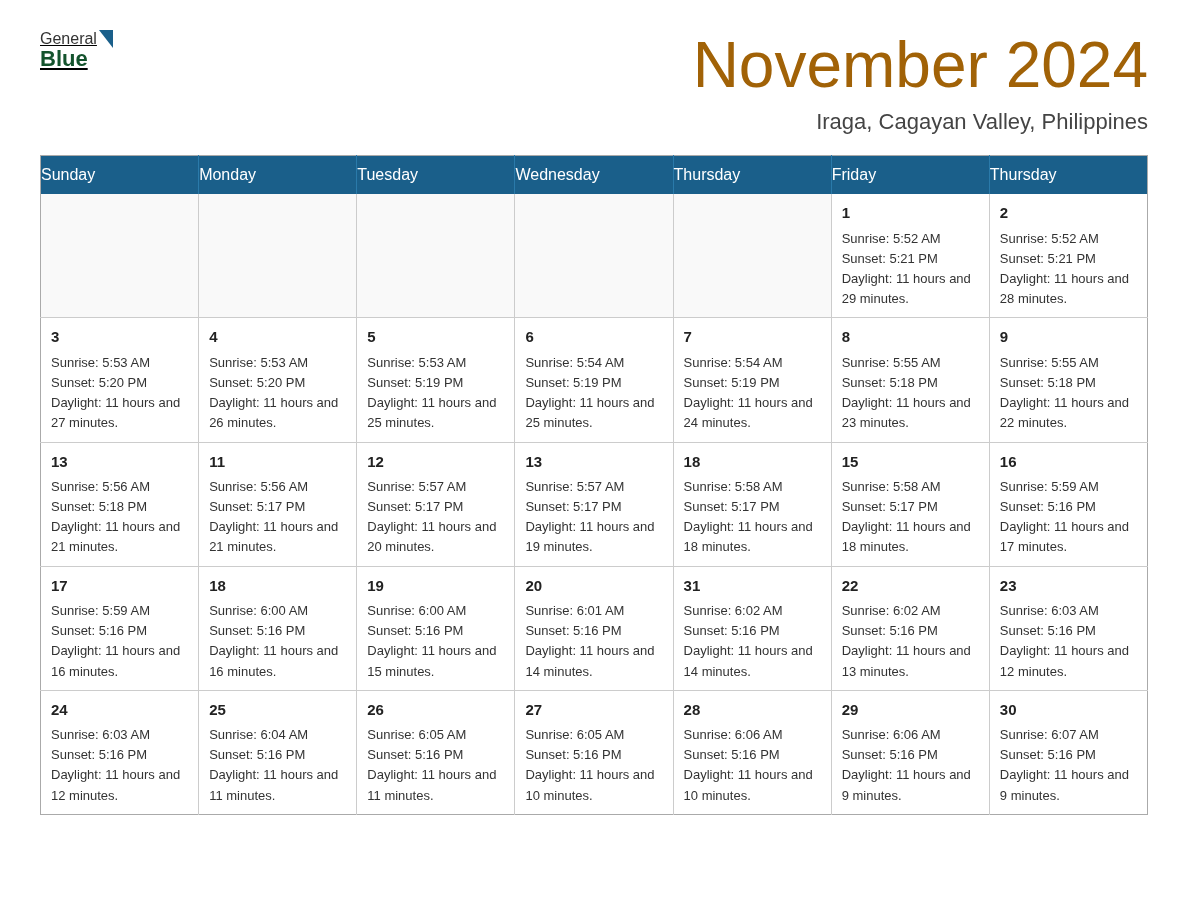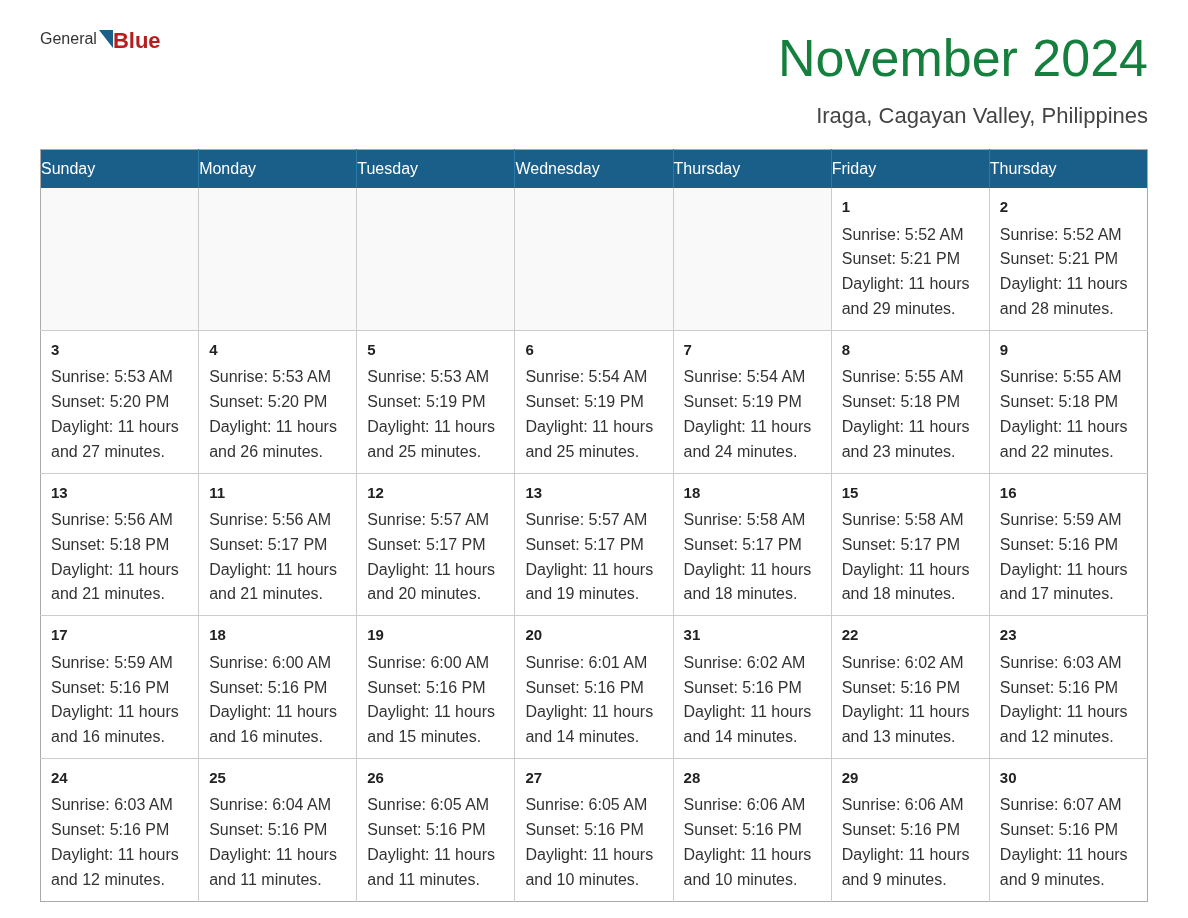--- a/index.html
+++ b/index.html
@@ -11,53 +11,54 @@
       min-height: 918px;
     }
     .header {
       display: flex;
       justify-content: space-between;
       align-items: flex-start;
       margin-bottom: 20px;
     }
     .logo {
       display: flex;
-      flex-direction: row;
+      flex-direction: column;
       align-items: flex-start;
+      text-decoration: underline;
     }
     .logo-general { color: #333; }
     .logo-arrow {
       display: inline-block;
       width: 0;
       height: 0;
       border-left: 14px solid transparent;
       border-right: 0px solid transparent;
       border-top: 18px solid #1a5f8a;
       margin-left: 2px;
       vertical-align: middle;
     }
     .logo-blue {
-      color: #b91c1c;
+      color: #14532d;
       font-size: 22px;
       font-weight: bold;
       margin-top: -2px;
     }
     .title-section {
       text-align: right;
     }
     .main-title {
-      font-size: 52px;
+      font-size: 64px;
       font-weight: normal;
-      color: #15803d;
+      color: #a16207;
       line-height: 1.1;
     }
     .subtitle {
       font-size: 22px;
       color: #444;
-      margin-top: 16px;
+      margin-top: 9px;
       text-align: right;
     }
     .calendar-table {
       width: 100%;
       border-collapse: collapse;
       border: 1px solid #aaa;
     }
     .calendar-table th {
       background-color: #1a5f8a;
       color: #fff;
@@ -88,21 +89,21 @@
       border-bottom: none;
     }
     .day-number {
       font-size: 15px;
       font-weight: bold;
       color: #222;
       display: block;
       margin-bottom: 4px;
     }
     .day-info {
-      font-size: 16px;
+      font-size: 13px;
       color: #333;
       line-height: 1.55;
     }
     .empty-cell {
       background: #f9f9f9;
     }
     .logo-line1 {
       display: flex;
       align-items: center;
     }

